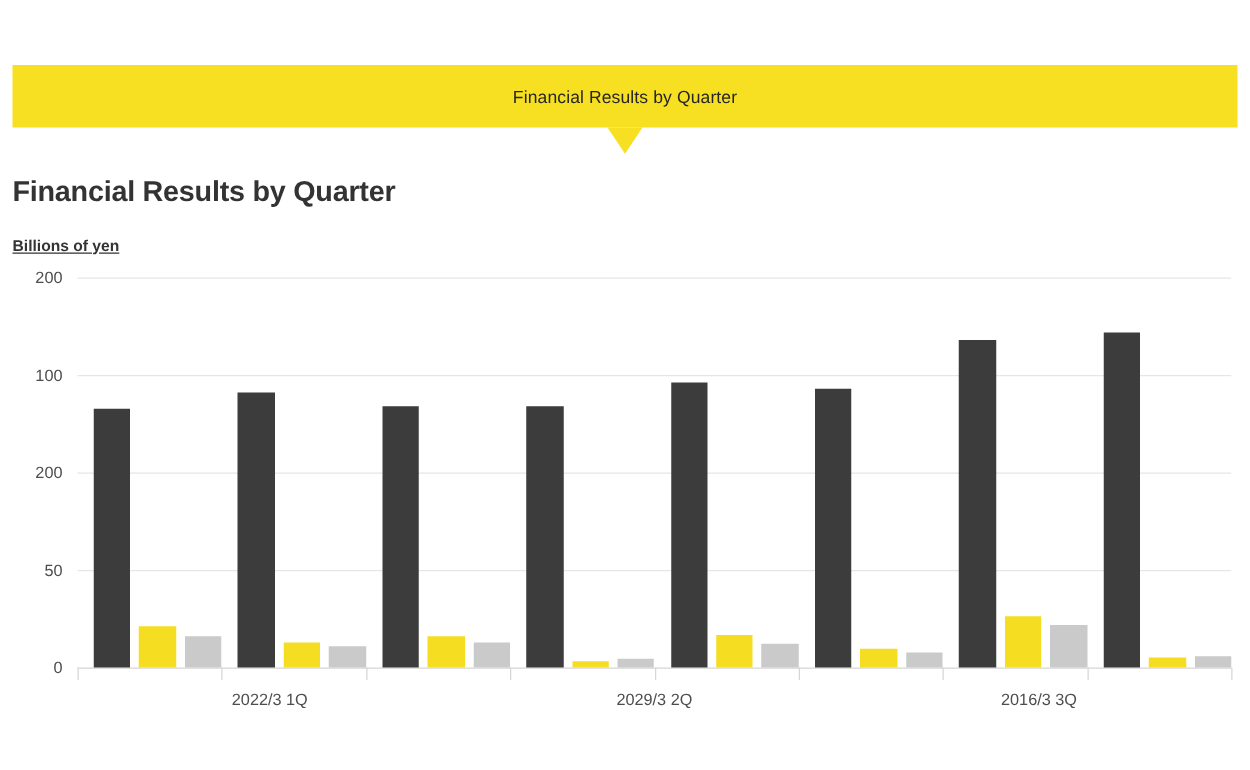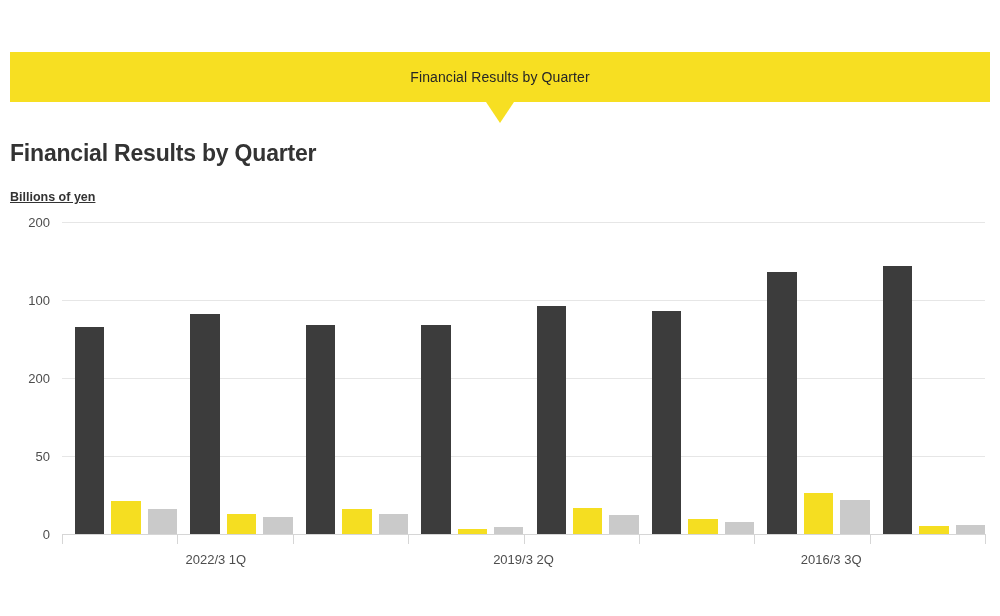--- a/index.html
+++ b/index.html
@@ -262,18 +262,18 @@
             <div class="bars">
               <div class="bar s0" title="2023/3 4Q — 172" style="height: 268.32px; background: rgb(60, 60, 60);"></div>
               <div class="bar s1" title="2023/3 4Q — 5" style="height: 7.8px; background: rgb(245, 222, 33);"></div>
               <div class="bar s2" title="2023/3 4Q — 5.5" style="height: 8.58px; background: rgb(202, 202, 202);"></div>
             </div>
           </div>
         </div>
     </div>
     <div class="xlabels" id="xlabels">
         <div class="xlabel">2022/3 1Q</div>
-        <div class="xlabel">2019/3 2Q</div>
+        <div class="xlabel">2029/3 2Q</div>
         <div class="xlabel">2016/3 3Q</div>
       </div>
   </div>
 
 </div>
 
 </body></html>

